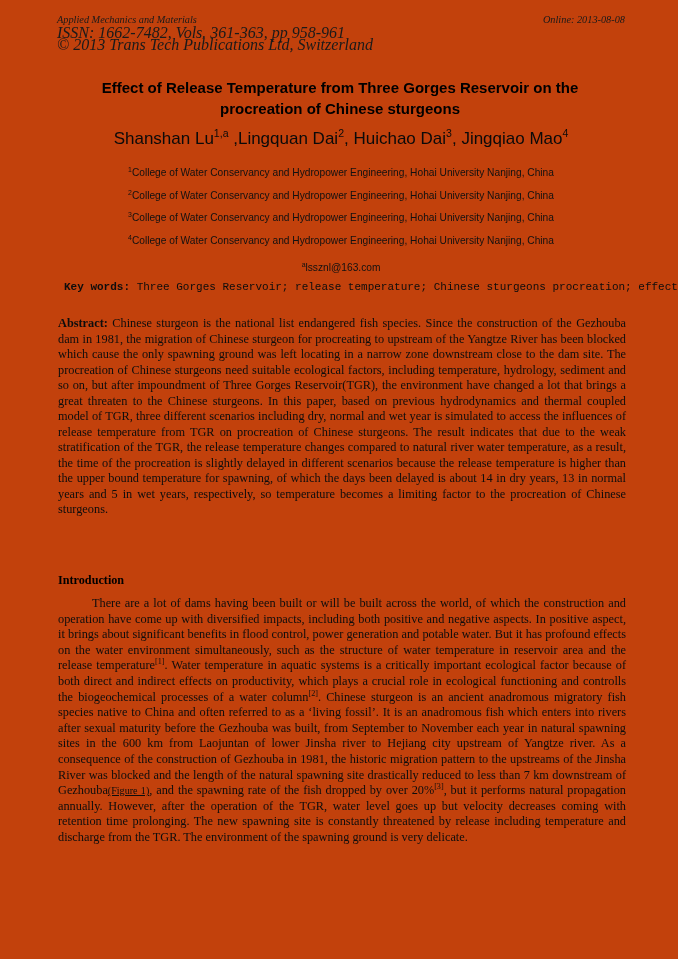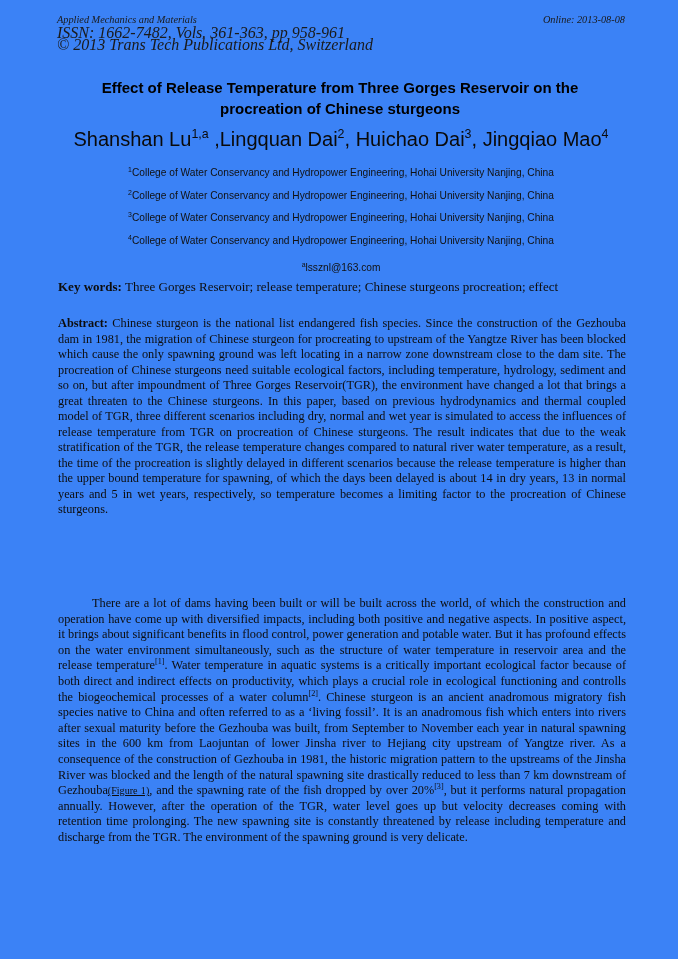--- a/index.html
+++ b/index.html
@@ -13,21 +13,21 @@
     position: relative;
     overflow: hidden;
     font-family: "Liberation Serif", serif;
     color: #0d0d0d;
   }
   .page {
     position: absolute;
     left: 0; top: 0;
     width: 678px;
     height: 959px;
-    background: #3b82f6;
+    background: #c2410c;
   }
   
   .journal-header {
     position: absolute;
     left: 57px;
     top: 14px;
     width: 568px;
   }
   .jh-row {
     display: flex;
@@ -66,21 +66,21 @@
     color: #000;
   }
   
   .authors {
     position: absolute;
     left: 57px;
     top: 129px;
     width: 568px;
     text-align: center;
     font-family: "Liberation Sans", sans-serif;
-    font-size: 20px;
+    font-size: 17px;
     line-height: 20px;
     color: #0a0a0a;
   }
   .authors sup {
     font-size: 0.62em;
     vertical-align: super;
     line-height: 0;
   }
   
   .affiliations {
@@ -109,25 +109,25 @@
     font-size: 10.2px;
   }
   .email-line sup {
     font-size: 0.68em;
     vertical-align: super;
     line-height: 0;
   }
   
   .keywords {
     position: absolute;
-    left: 58px;
+    left: 64px;
     top: 280px;
     width: 568px;
-    font-family: Liberation Serif, serif;
-    font-size: 13px;
+    font-family: Liberation Mono, monospace;
+    font-size: 11px;
     line-height: 14px;
     color: #0d0d0d;
     white-space: nowrap;
   }
   .keywords .kw-label {
     font-weight: bold;
   }
   
   .abstract {
     position: absolute;
@@ -213,15 +213,16 @@
   <div class="keywords">
     <span class="kw-label">Key words:</span>
     <span>Three Gorges Reservoir; release temperature; Chinese sturgeons procreation; effect</span>
   </div>
 
   <div class="abstract">
     <span class="ab-label">Abstract:</span>
     <span>Chinese sturgeon is the national list endangered fish species. Since the construction of the Gezhouba dam in 1981, the migration of Chinese sturgeon for procreating to upstream of the Yangtze River has been blocked which cause the only spawning ground was left locating in a narrow zone downstream close to the dam site. The procreation of Chinese sturgeons need suitable ecological factors, including temperature, hydrology, sediment and so on, but after impoundment of Three Gorges Reservoir(TGR), the environment have changed a lot that brings a great threaten to the Chinese sturgeons. In this paper, based on previous hydrodynamics and thermal coupled model of TGR, three different scenarios including dry, normal and wet year is simulated to access the influences of release temperature from TGR on procreation of Chinese sturgeons. The result indicates that due to the weak stratification of the TGR, the release temperature changes compared to natural river water temperature, as a result, the time of the procreation is slightly delayed in different scenarios because the release temperature is higher than the upper bound temperature for spawning, of which the days been delayed is about 14 in dry years, 13 in normal years and 5 in wet years, respectively, so temperature becomes a limiting factor to the procreation of Chinese sturgeons.</span>
   </div>
 
+  <div class="intro-heading">Introduction</div>
   <div class="intro-body"><span>There are a lot of dams having been built or will be built across the world, of which the construction and operation have come up with diversified impacts, including both positive and negative aspects. In positive aspect, it brings about significant benefits in flood control, power generation and potable water. But it has profound effects on the water environment simultaneously, such as the structure of water temperature in reservoir area and the release temperature</span><sup>[1]</sup><span>. Water temperature in aquatic systems is a critically important ecological factor because of both direct and indirect effects on productivity, which plays a crucial role in ecological functioning and controlls the biogeochemical processes of a water column</span><sup>[2]</sup><span>. Chinese sturgeon is an ancient anadromous migratory fish species native to China and often referred to as a ‘living fossil’. It is an anadromous fish which enters into rivers after sexual maturity before the Gezhouba was built, from September to November each year in natural spawning sites in the 600 km from Laojuntan of lower Jinsha river to Hejiang city upstream of Yangtze river. As a consequence of the construction of Gezhouba in 1981, the historic migration pattern to the upstreams of the Jinsha River was blocked and the length of the natural spawning site drastically reduced to less than 7 km downstream of Gezhouba</span><span class="small-ref">(Figure 1)</span><span>, and the spawning rate of the fish dropped by over 20%</span><sup>[3]</sup><span>, but it performs natural propagation annually. However, after the operation of the TGR, water level goes up but velocity decreases coming with retention time prolonging. The new spawning site is constantly threatened by release including temperature and discharge from the TGR. The environment of the spawning ground is very delicate.</span></div>
 
 </div>
 
 </body></html>

